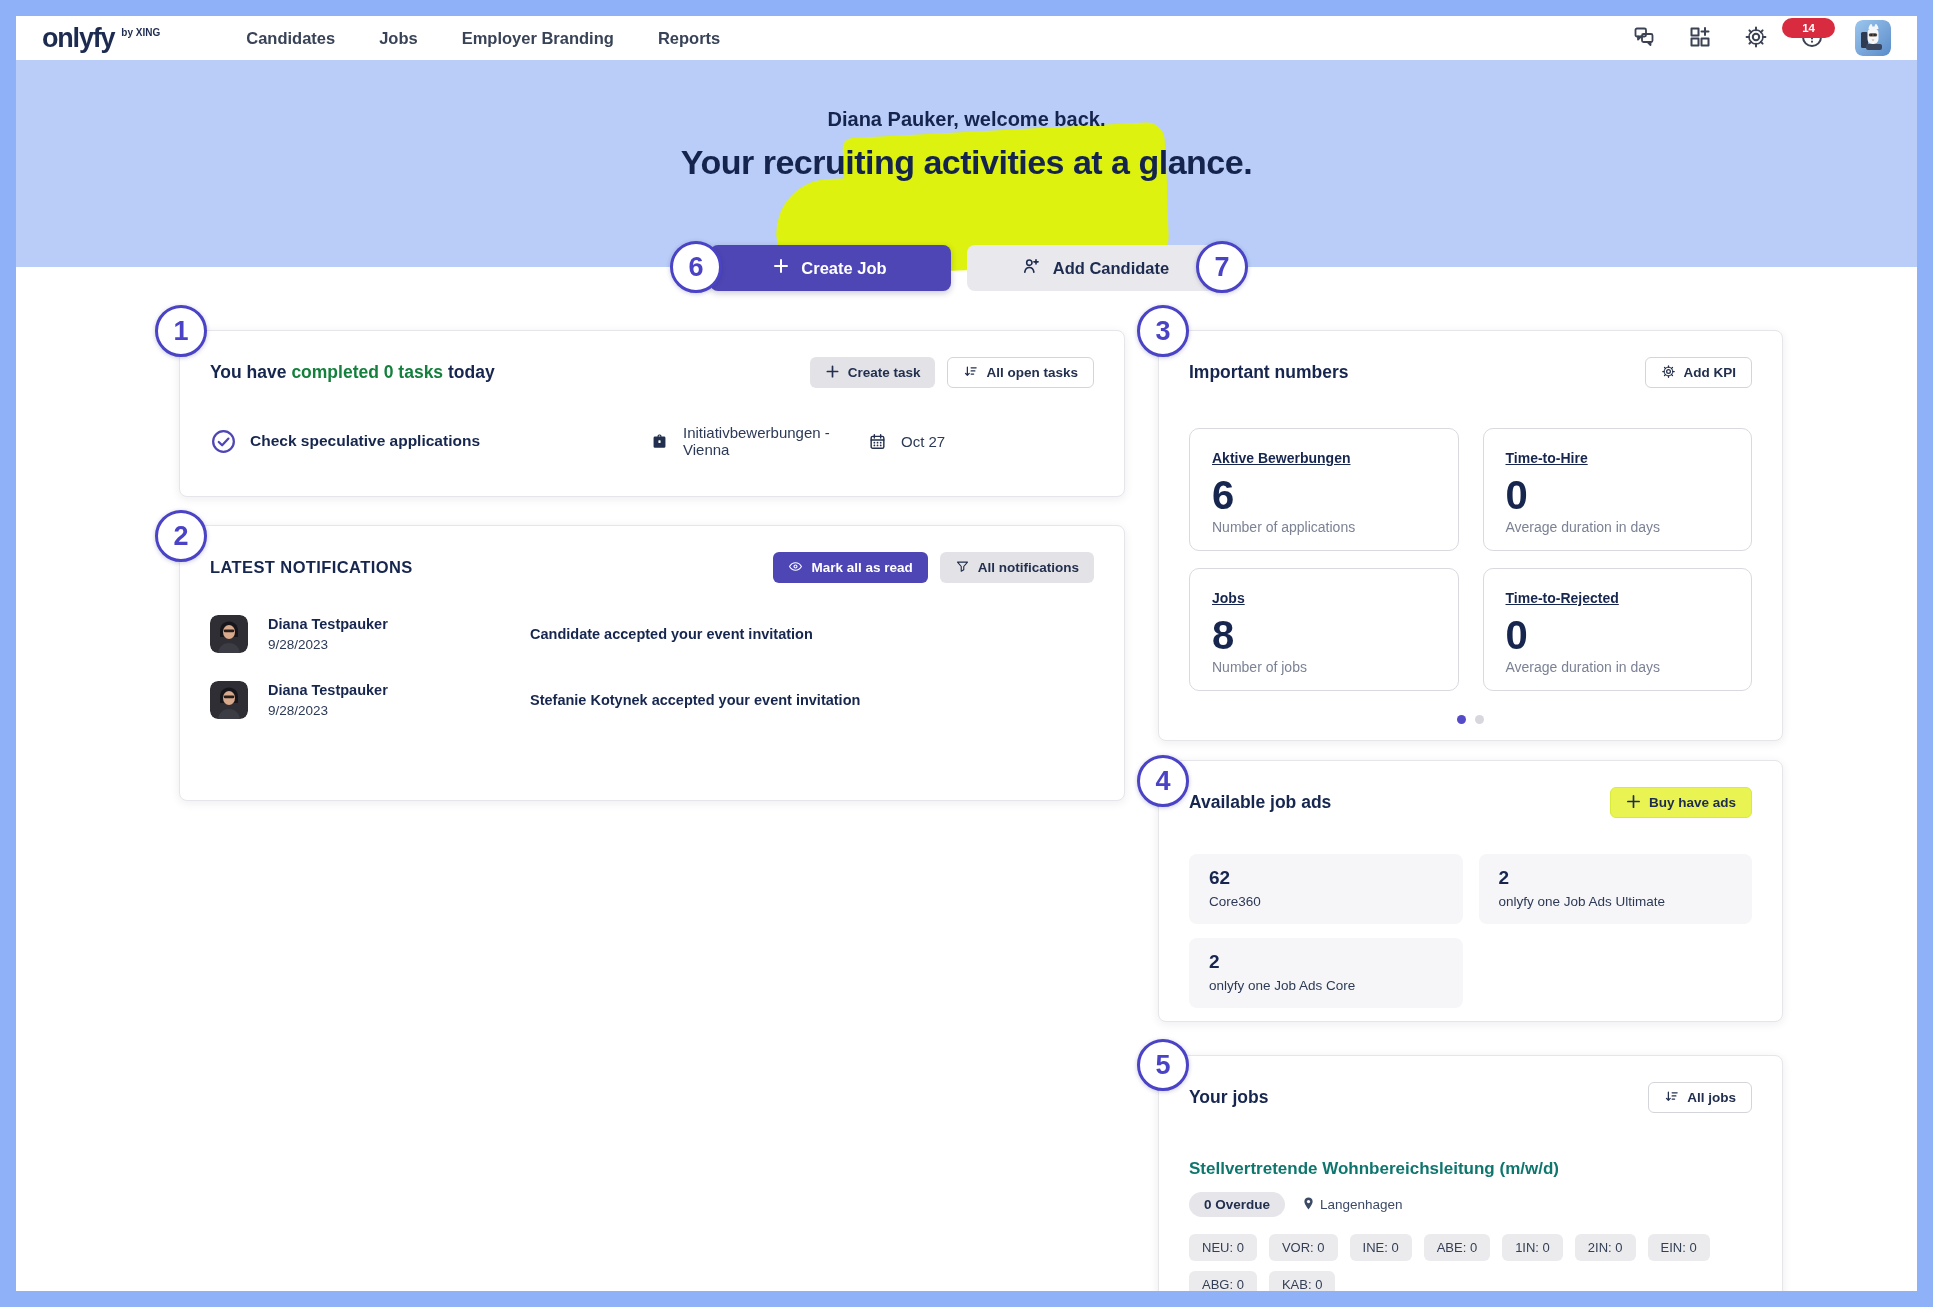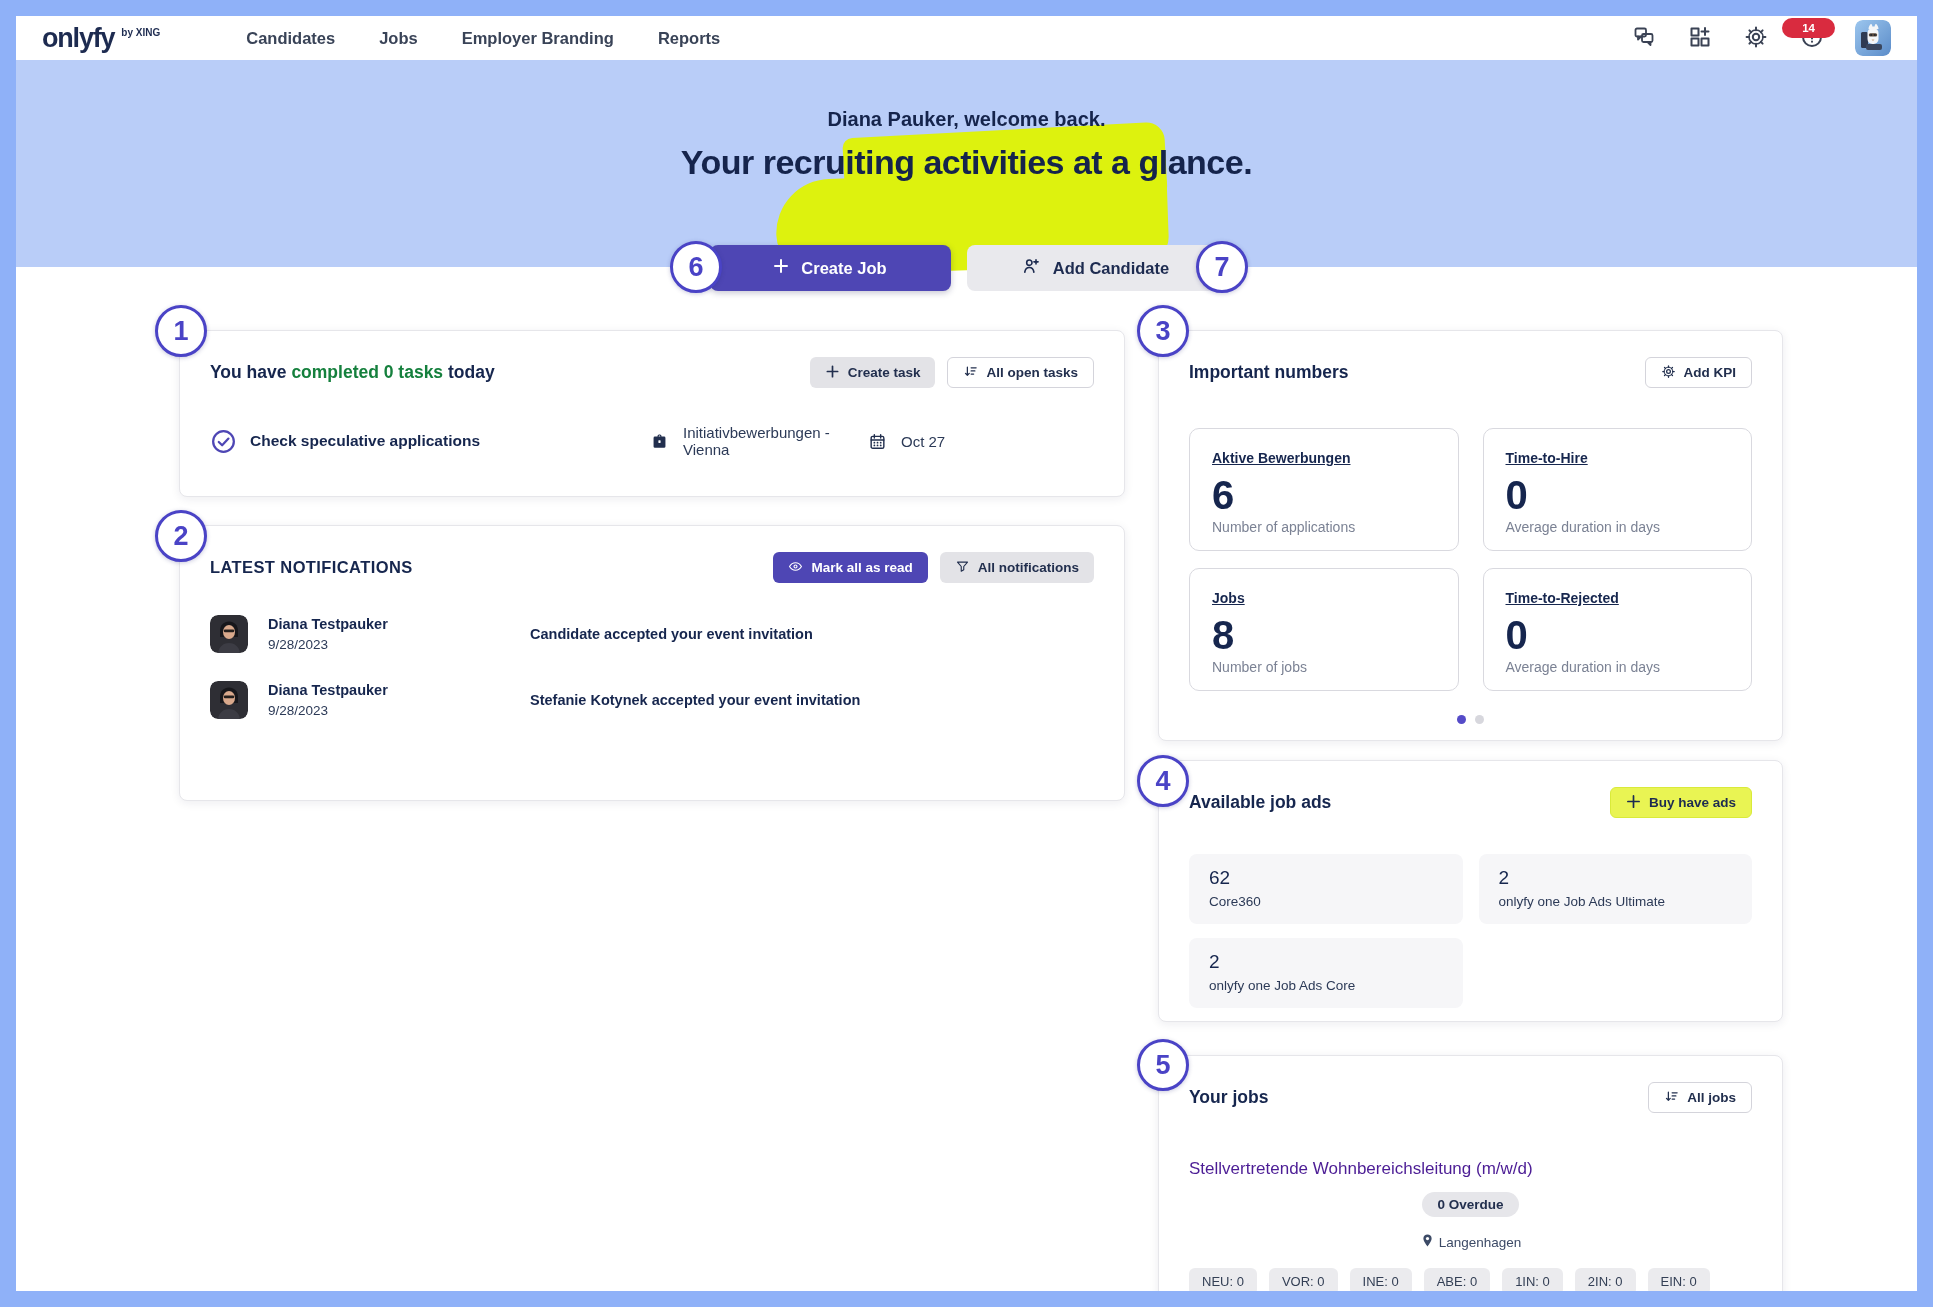--- a/index.html
+++ b/index.html
@@ -81,27 +81,27 @@
   .kpi-value { font-size:40px; font-weight:800; color:#16264e; margin-top:6px; line-height:1.1; }
   .kpi-caption { font-size:14px; color:#7b8294; margin-top:2px; }
   .dots { margin-top:24px; display:flex; justify-content:center; gap:9px; }
   .dot { width:9px; height:9px; border-radius:50%; cursor:pointer; border:none; padding:0; }
   .dot.active { background:#554bc8; }
   .dot.idle { background:#d7d7dd; }
 
   
   .ads-grid { margin-top:36px; display:grid; grid-template-columns:1fr 1fr; gap:14px 16px; }
   .ad-tile { background:#f6f6f8; border-radius:8px; padding:13px 20px 15px; min-height:68px; }
-  .ad-value { font-size:19px; font-weight:400; color:#16264e; }
+  .ad-value { font-size:19px; font-weight:700; color:#16264e; }
   .ad-label { font-size:13.5px; color:#2c3a57; margin-top:5px; }
 
   
   .job-block { margin-top:46px; }
-  .job-title { font-size:17px; font-weight:400; color:#4c1d95; cursor:pointer;text-align:center; }
-  .job-meta { display:flex; align-items:center; gap:16px; margin-top:13px;flex-direction:column; }
+  .job-title { font-size:17px; font-weight:700; color:#0f766e; cursor:pointer;text-align:center; }
+  .job-meta { display:flex; align-items:center; gap:16px; margin-top:13px; }
   .pill { background:#e6e6ea; border-radius:999px; padding:5px 15px; font-size:13.5px; font-weight:700; color:#222f4e; }
   .loc { display:flex; align-items:center; gap:4px; font-size:13.5px; color:#3c4a66; }
   .chips { margin-top:17px; display:flex; flex-wrap:wrap; gap:10px 12px; max-width:560px; }
   .chip { background:#ebebee; border-radius:6px; padding:6px 13px; font-size:13px; color:#333f55; }
 
   
   .ann { position:absolute; width:52px; height:52px; border-radius:50%; background:#ffffff; border:3px solid #4a43c6; color:#4a43c6; font-size:27px; font-weight:700; display:flex; align-items:center; justify-content:center; z-index:40; box-shadow:0 1px 4px rgba(40,40,120,.25); }
   .ann1 { left:139px;  top:289px; }
   .ann2 { left:139px;  top:494px; }
   .ann3 { left:1121px; top:289px; }

